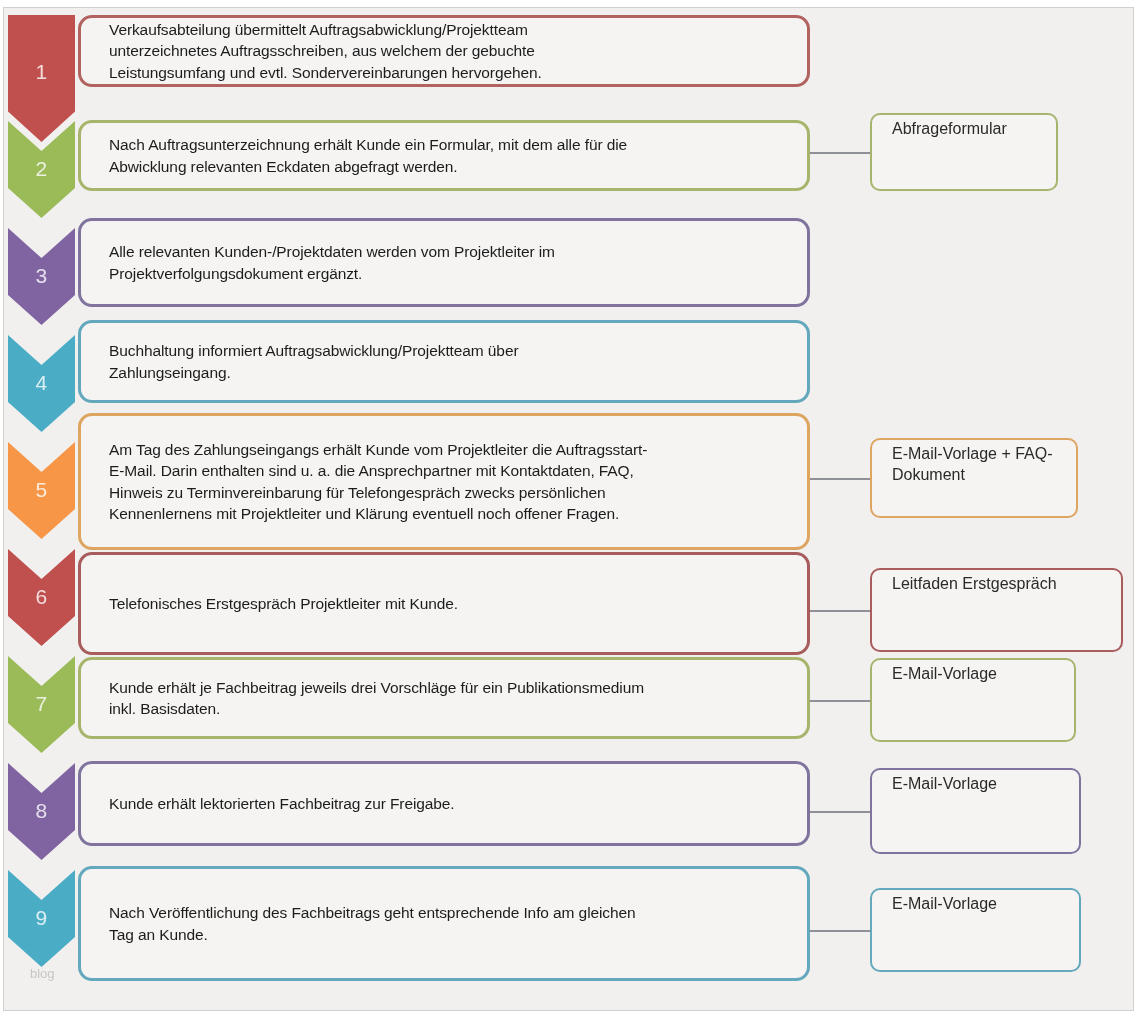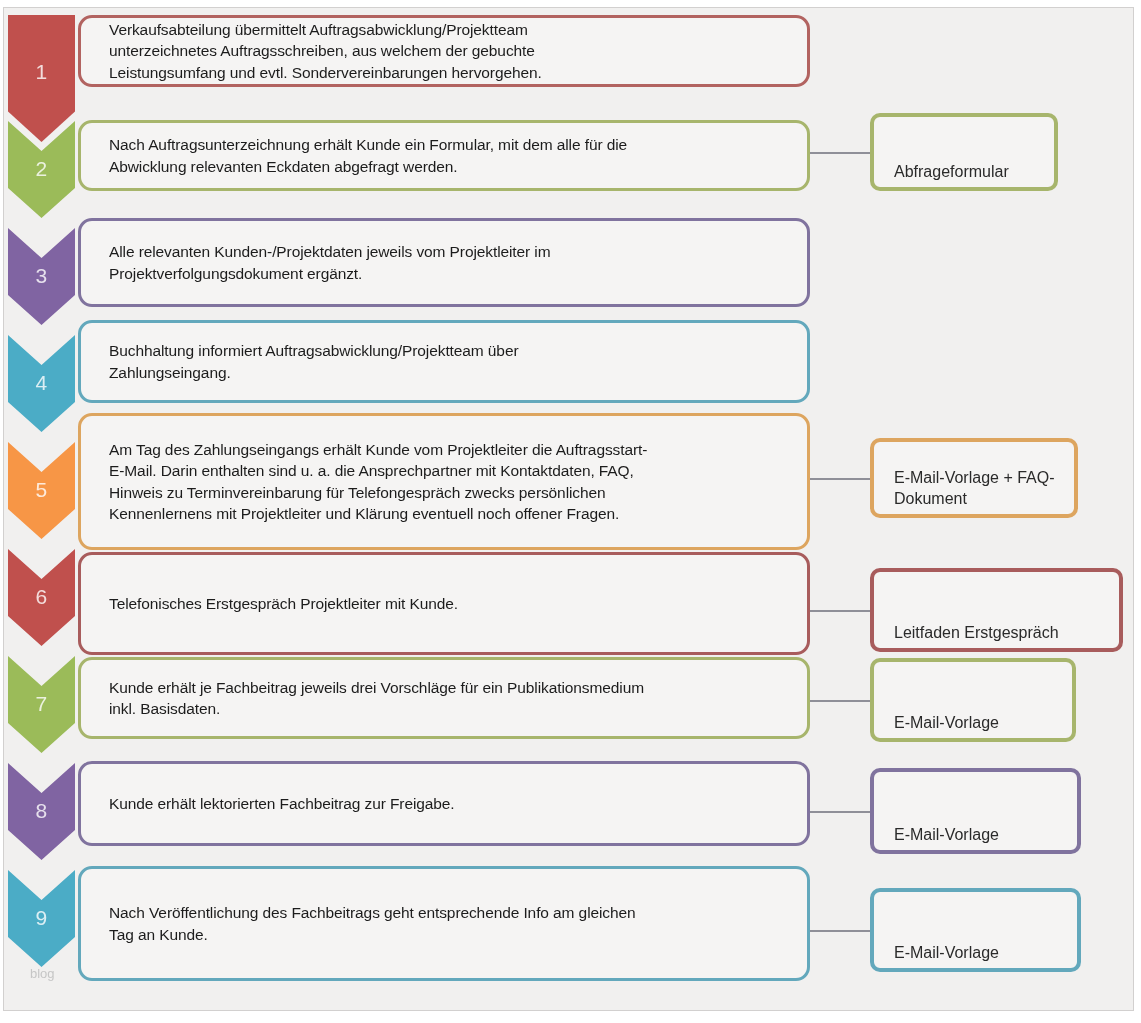--- a/index.html
+++ b/index.html
@@ -35,22 +35,22 @@
     display:flex; align-items:center;
     padding:4px 6px 4px 28px;
   }
   .mtext {
     white-space:pre-line;
     font-size:15.5px; line-height:1.36; color:#1c1c1c; letter-spacing:-0.1px;
   }
   
   .abox {
     position:absolute; left:870px;
-    background:#f5f4f3; border:4px solid #000000; border-radius:10px;
-    display:flex; align-items:flex-end;
+    background:#f5f4f3; border:2px solid #000000; border-radius:10px;
+    display:flex; align-items:flex-start;
     padding:4px 8px 4px 20px;
   }
   .atext {
     white-space:pre-line;
     font-size:16px; line-height:1.3; color:#2a2a2a;
   }
   
   .connector {
     position:absolute; left:810px; width:60px; height:0;
     border-top:2px solid #8f8f98;
@@ -98,21 +98,21 @@
   <div class="mbox" style="top: 15px; height: 72px; border-color: rgb(178, 99, 96);">
     <div class="mtext">Verkaufsabteilung übermittelt Auftragsabwicklung/Projektteam
 unterzeichnetes Auftragsschreiben, aus welchem der gebuchte
 Leistungsumfang und evtl. Sondervereinbarungen hervorgehen.</div>
   </div>
   <div class="mbox" style="top: 120px; height: 71px; border-color: rgb(167, 181, 108);">
     <div class="mtext">Nach Auftragsunterzeichnung erhält Kunde ein Formular, mit dem alle für die
 Abwicklung relevanten Eckdaten abgefragt werden.</div>
   </div>
   <div class="mbox" style="top: 218px; height: 89px; border-color: rgb(128, 115, 158);">
-    <div class="mtext">Alle relevanten Kunden-/Projektdaten jeweils vom Projektleiter im
+    <div class="mtext">Alle relevanten Kunden-/Projektdaten werden vom Projektleiter im
 Projektverfolgungsdokument ergänzt.</div>
   </div>
   <div class="mbox" style="top: 320px; height: 83px; border-color: rgb(99, 168, 188);">
     <div class="mtext">Buchhaltung informiert Auftragsabwicklung/Projektteam über
 Zahlungseingang.</div>
   </div>
   <div class="mbox" style="top: 413px; height: 137px; border-color: rgb(221, 165, 95);">
     <div class="mtext">Am Tag des Zahlungseingangs erhält Kunde vom Projektleiter die Auftragsstart-
 E-Mail. Darin enthalten sind u. a. die Ansprechpartner mit Kontaktdaten, FAQ,
 Hinweis zu Terminvereinbarung für Telefongespräch zwecks persönlichen

